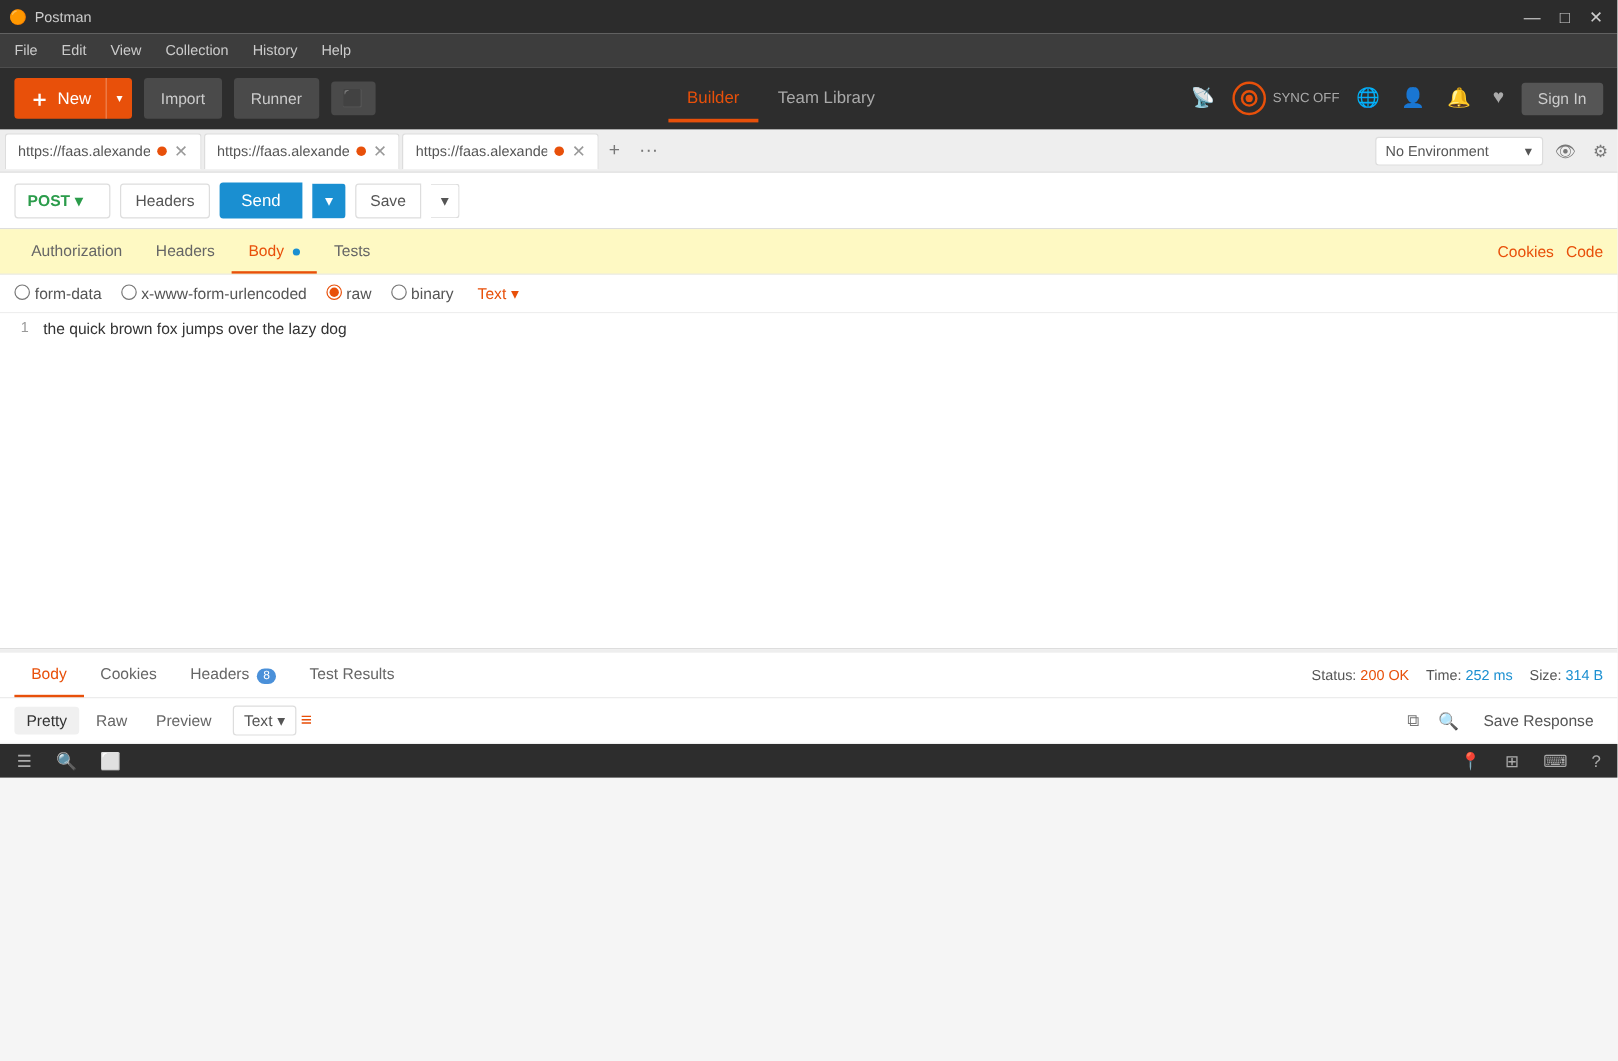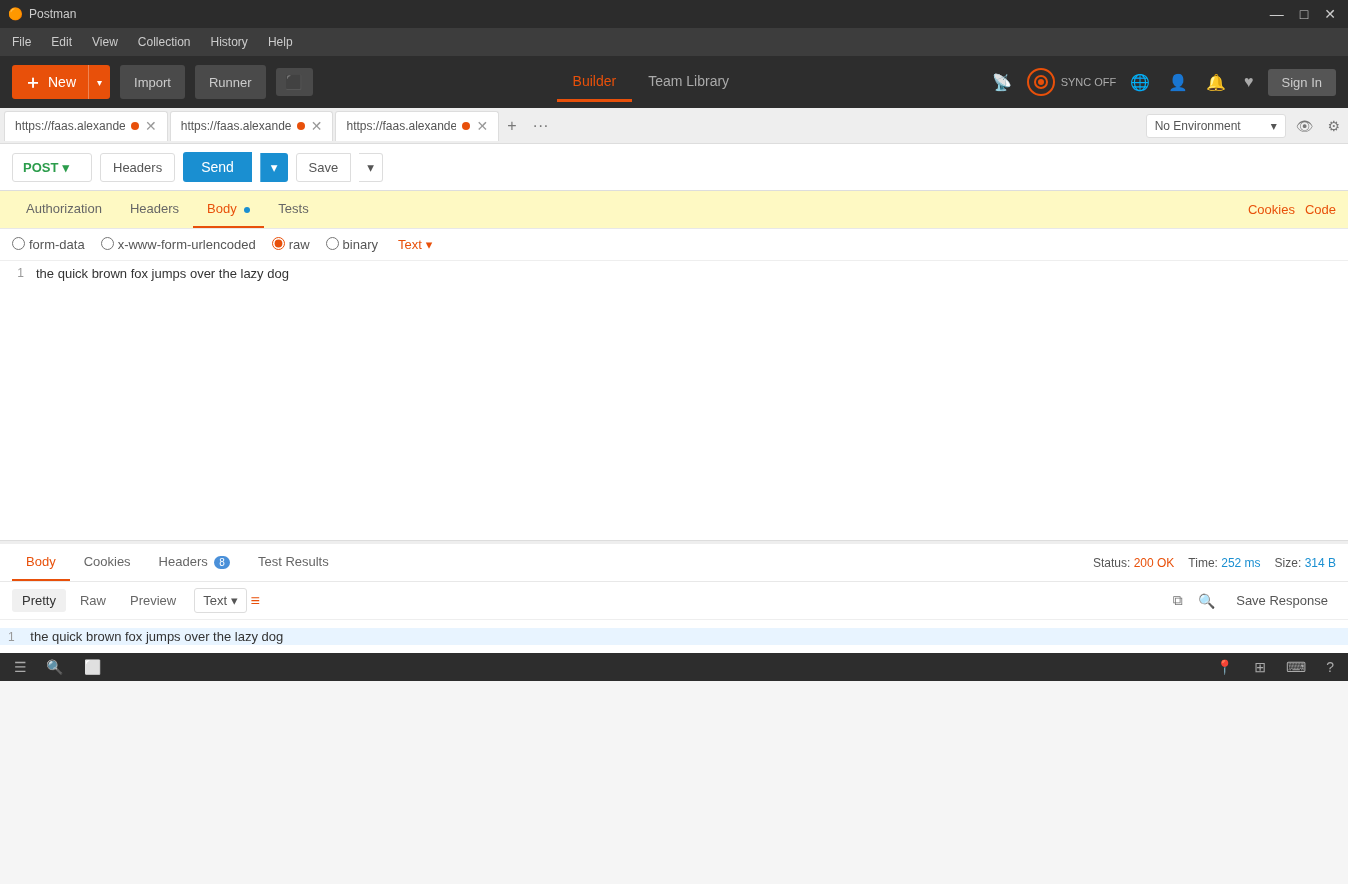--- a/index.html
+++ b/index.html
@@ -676,26 +676,20 @@
       <span>▾</span>
     </div>
     <span class="wrap-icon">≡</span>
     <div class="response-actions">
       <button class="resp-icon-btn">⧉</button>
       <button class="resp-icon-btn">🔍</button>
       <button class="save-response-btn">Save Response</button>
     </div>
   </div>
 
-  <div class="response-code-area">
-    <div class="code-line highlighted-line">
-      <span class="line-number">1</span>
-      <span class="line-content">the quick brown fox jumps over the lazy dog</span>
-    </div>
-  </div>
 </div>
 
 <div class="status-bar">
   <button class="status-icon-btn">☰</button>
   <button class="status-icon-btn">🔍</button>
   <button class="status-icon-btn">⬜</button>
   <div class="status-right">
     <button class="status-icon-btn">📍</button>
     <button class="status-icon-btn">⊞</button>
     <button class="status-icon-btn">⌨</button>

